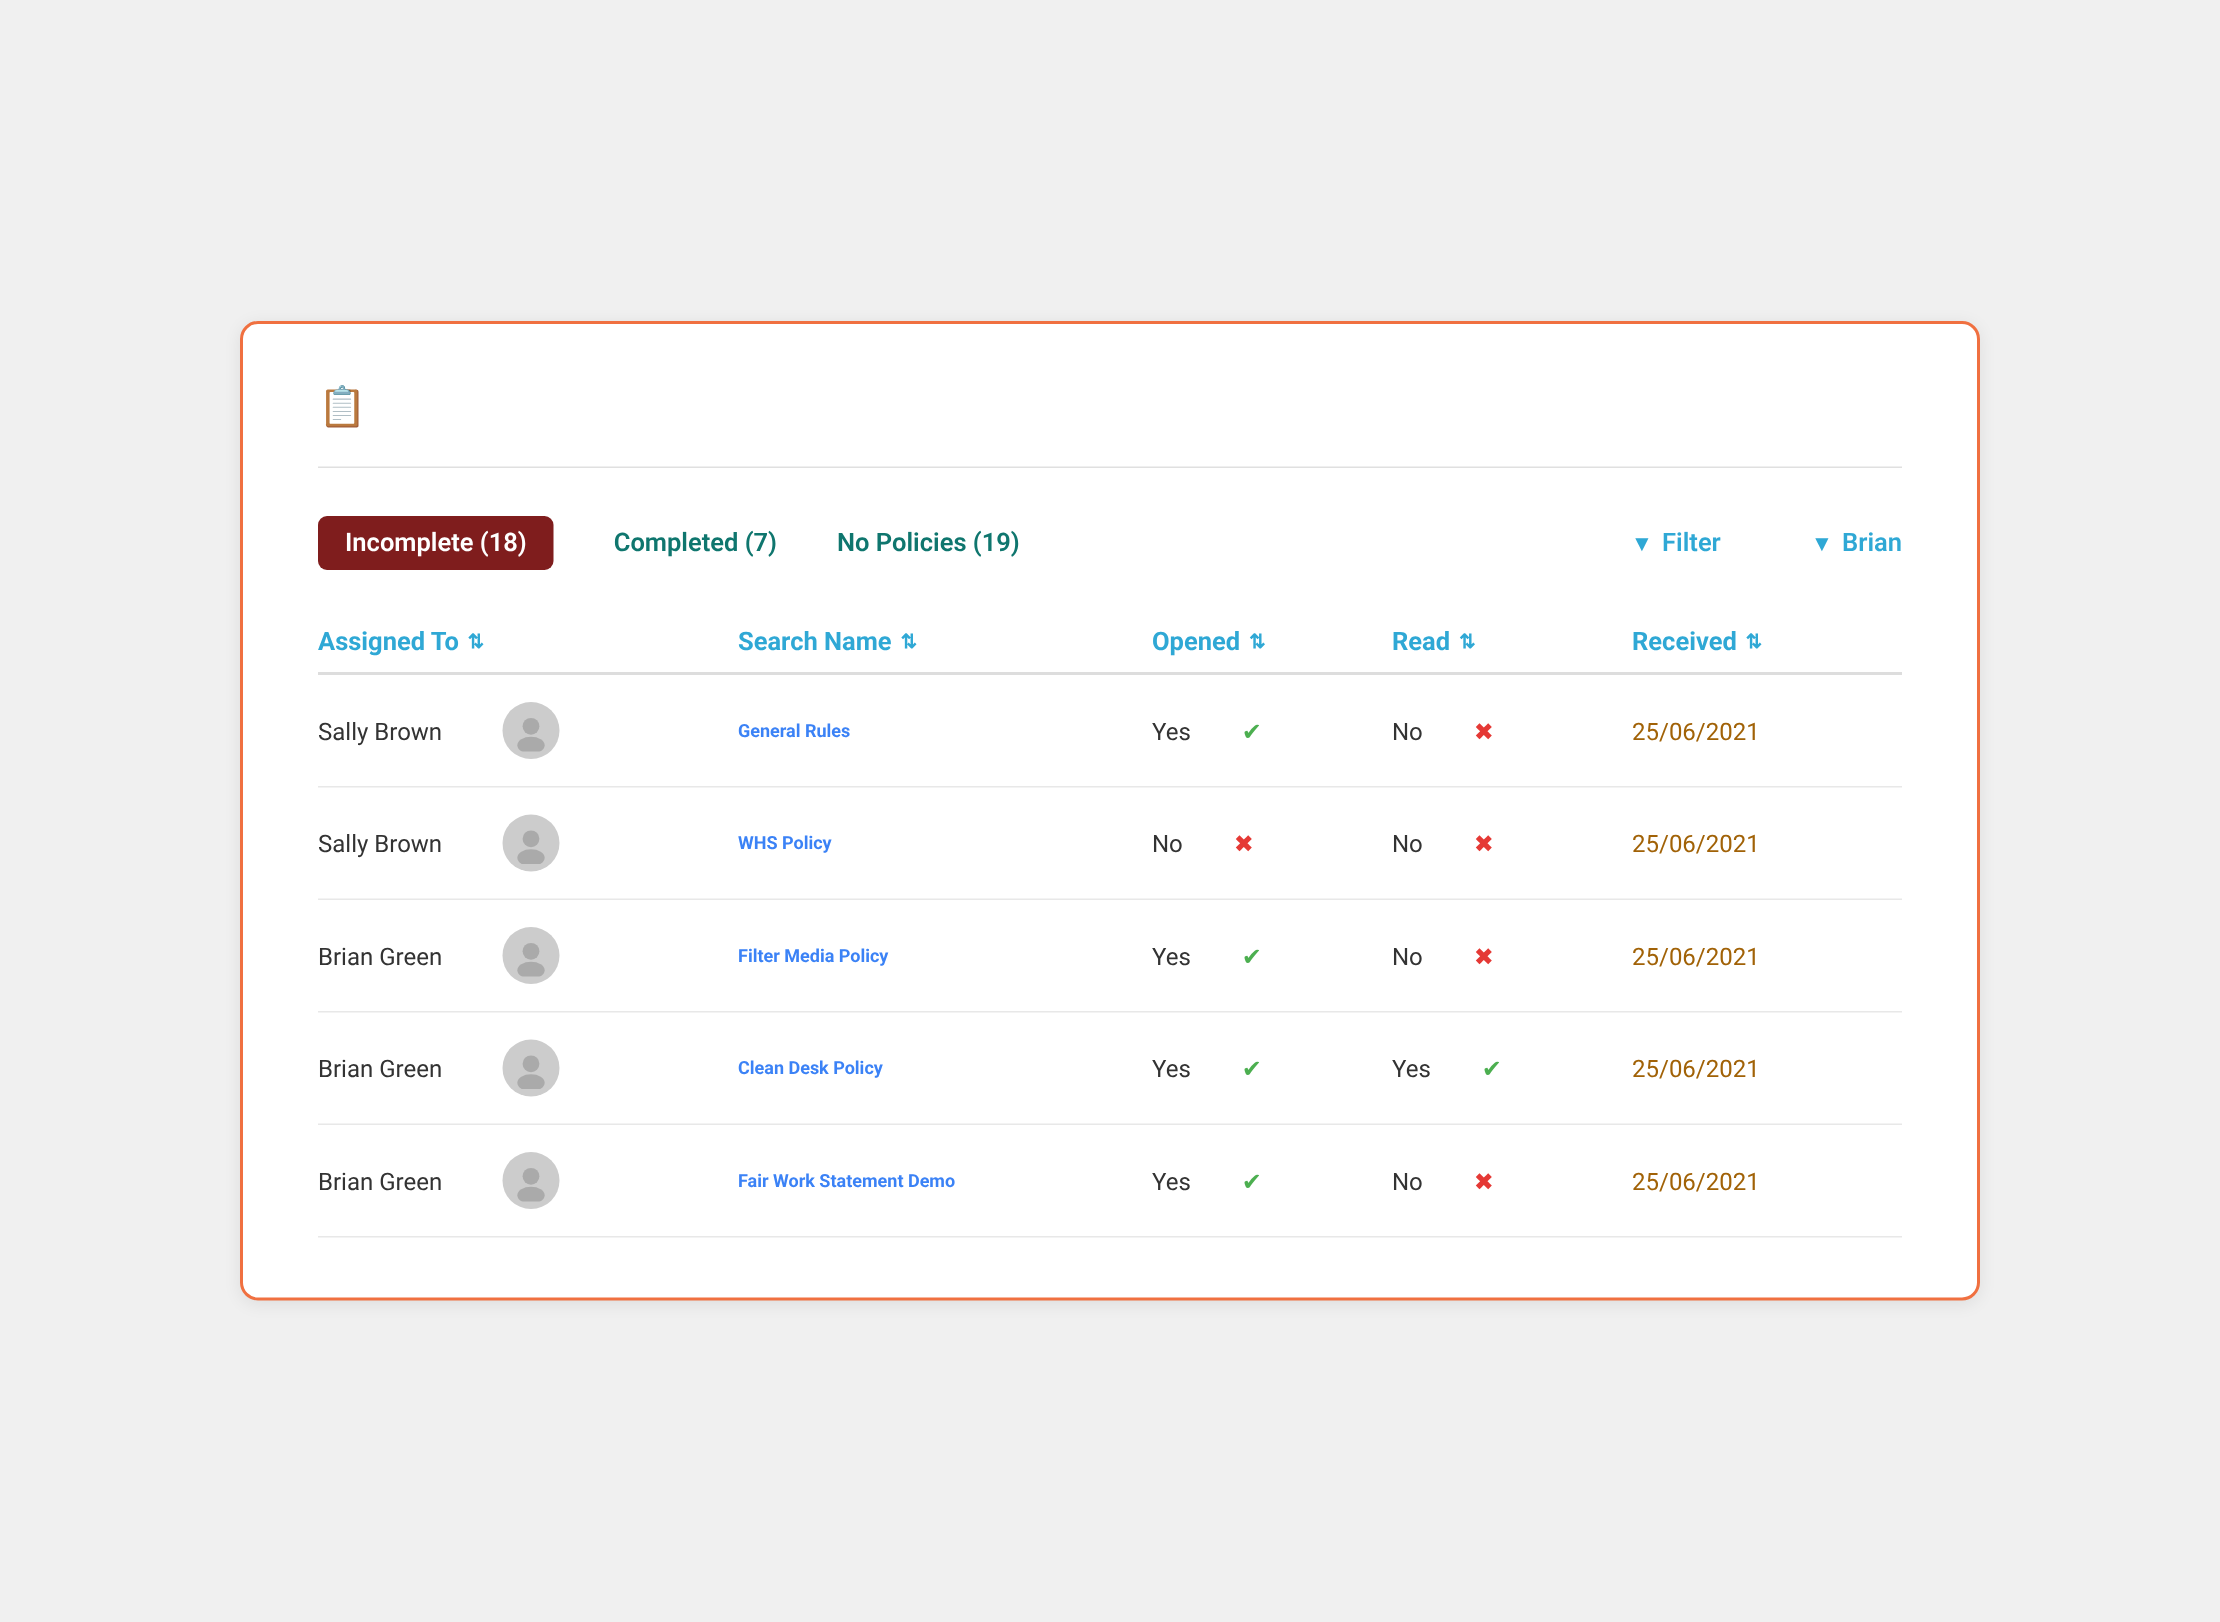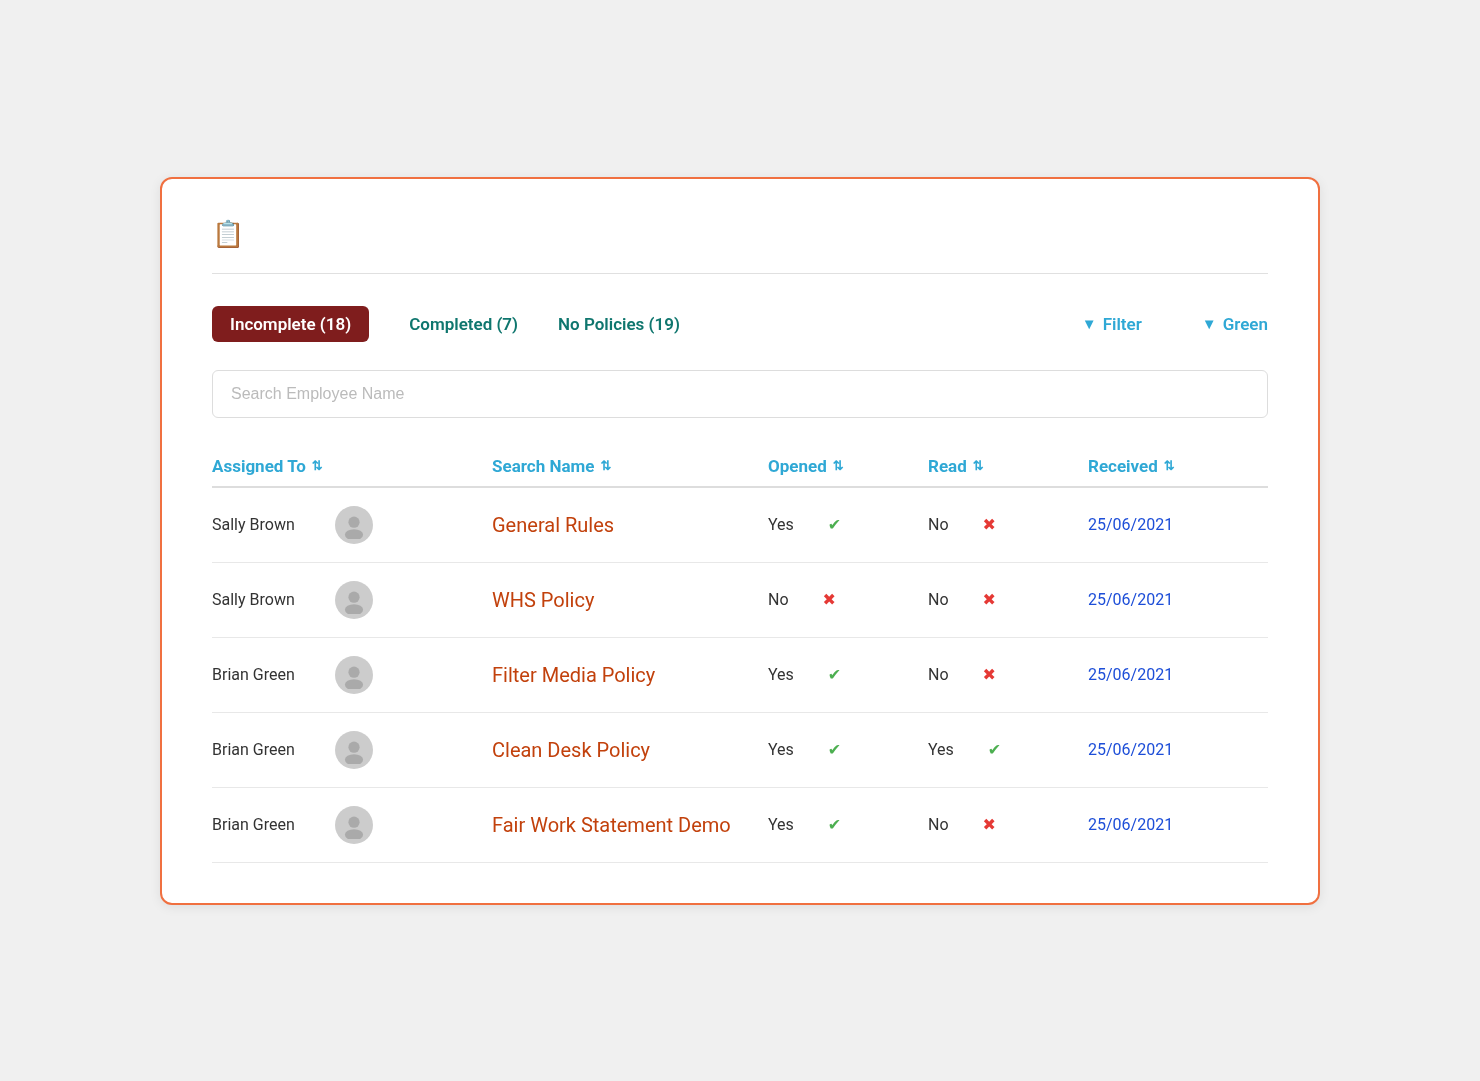--- a/index.html
+++ b/index.html
@@ -125,29 +125,29 @@
       align-items: center;
       justify-content: center;
       margin-left: 10px;
       flex-shrink: 0;
     }
     .avatar-svg {
       width: 28px;
       height: 28px;
     }
     .policy-link {
-      color: #c2410c;
-      font-size: 20px;
-      font-weight: 400;
+      color: #3b82f6;
+      font-size: 12px;
+      font-weight: 700;
       cursor: pointer;
       text-decoration: none;
     }
     .check-icon { color: #4caf50; font-size: 16px; margin-left: 4px; }
     .cross-icon { color: #e53935; font-size: 16px; margin-left: 4px; }
-    .date-cell { color: #1d4ed8; font-size: 16px; }
+    .date-cell { color: #a16207; font-size: 16px; }
   </style>
 </head>
 <body>
 
 <div class="card">
 
   <div class="card-title">
     <span class="card-title-icon">📋</span>
   </div>
 
@@ -155,25 +155,24 @@
     <div class="tab-active">Incomplete (18)</div>
     <a class="tab-link">Completed (7)</a>
     <a class="tab-link">No Policies (19)</a>
     <div class="spacer"></div>
     <div class="filter-btn">
       <span class="filter-icon">▼</span>
       <span>Filter</span>
     </div>
     <div class="filter-btn" style="margin-left: 20px;">
       <span class="filter-icon">▼</span>
-      <span>Green</span>
+      <span>Brian</span>
     </div>
   </div>
 
-  <input class="search-box" type="text" placeholder="Search Employee Name" style="">
 
   <div class="table-header">
     <div class="col-header">
       <span>Assigned To</span>
       <span class="sort-icon">⇅</span>
     </div>
     <div class="col-header">
       <span>Search Name</span>
       <span class="sort-icon">⇅</span>
     </div>

